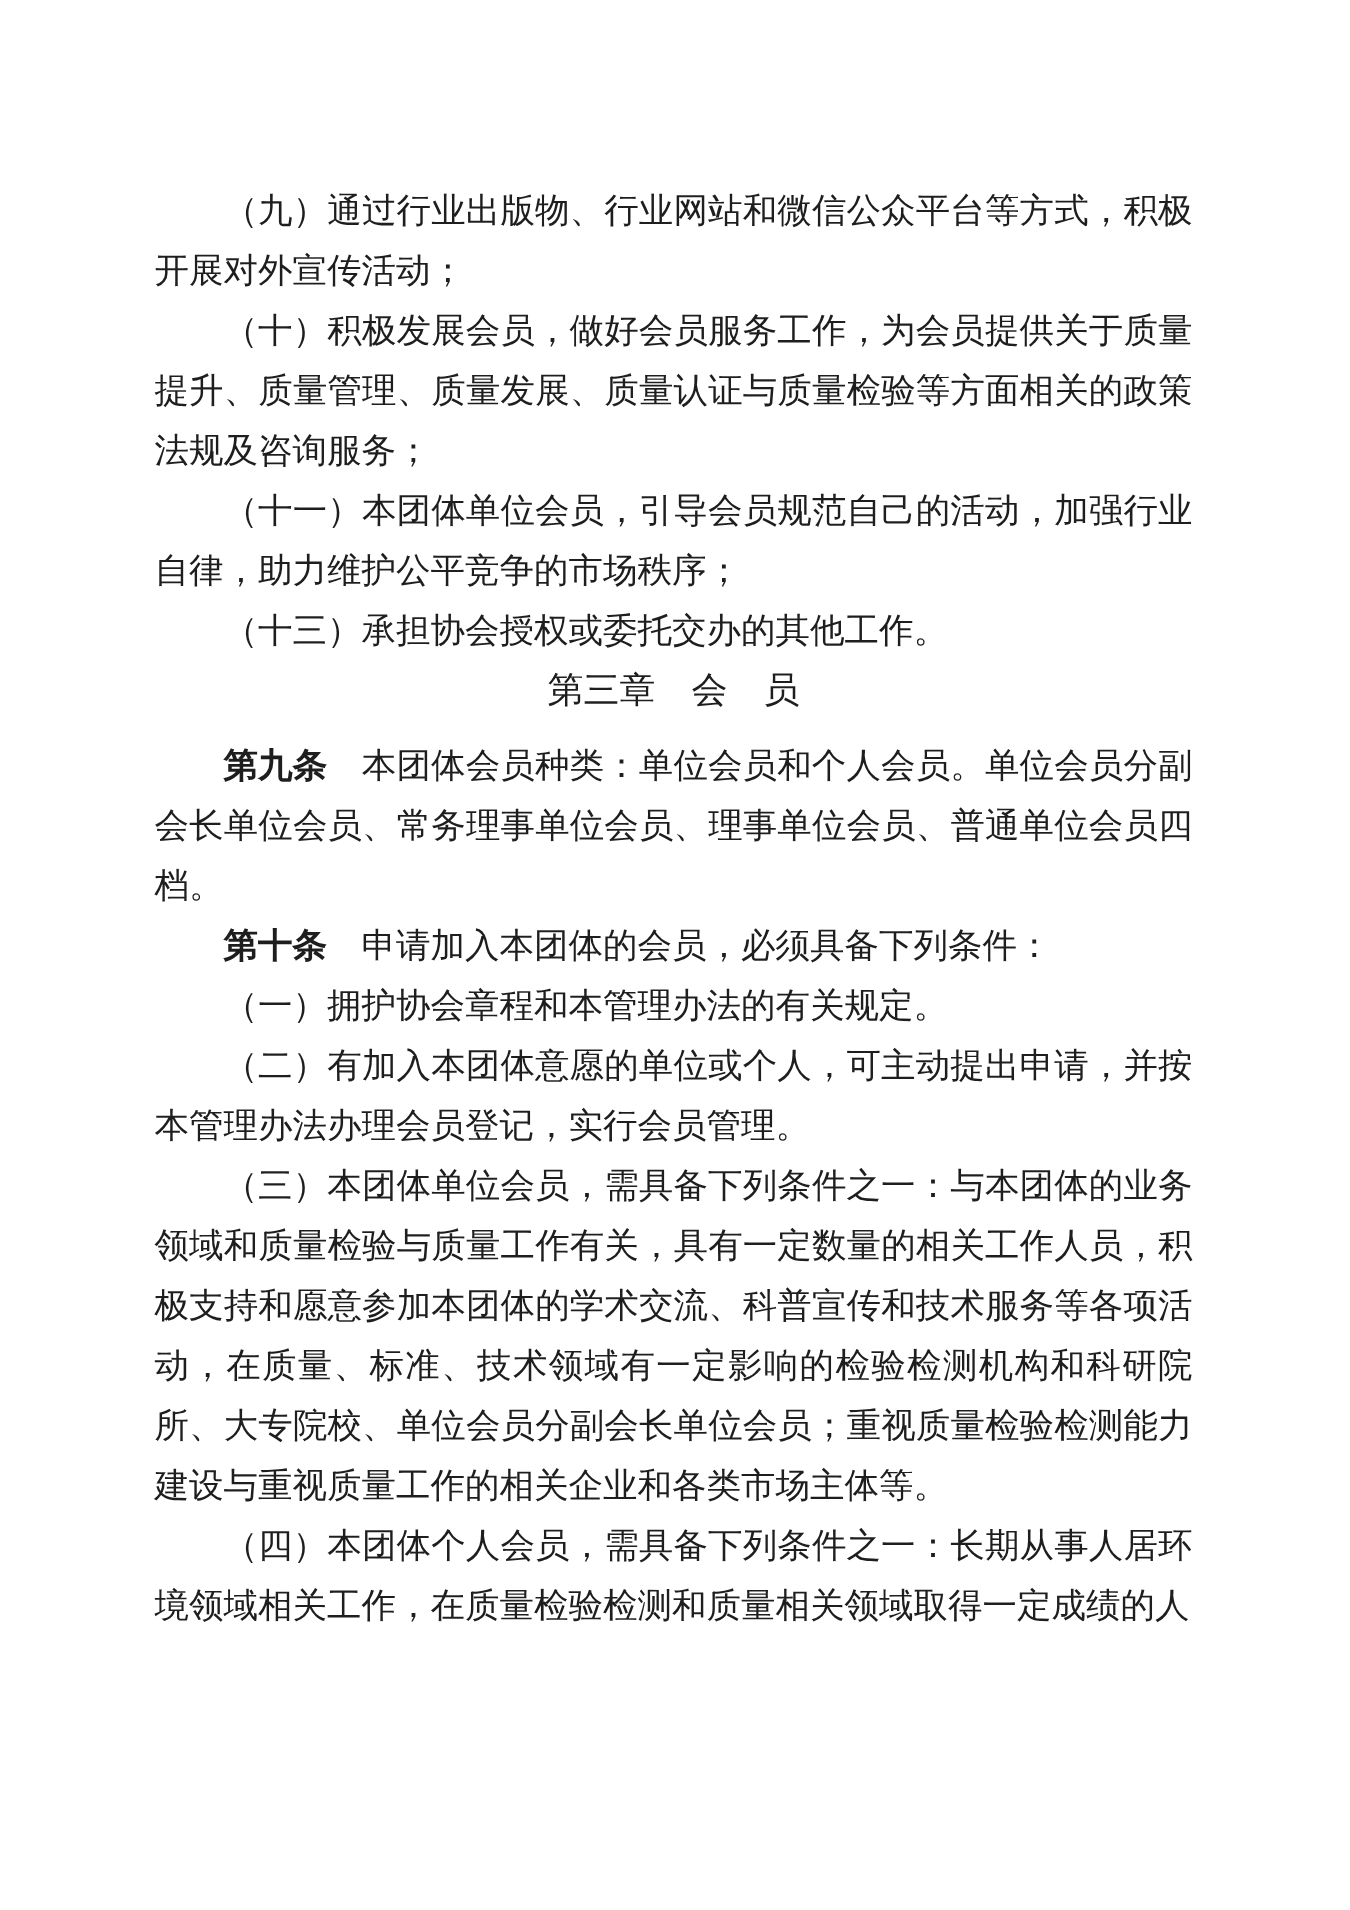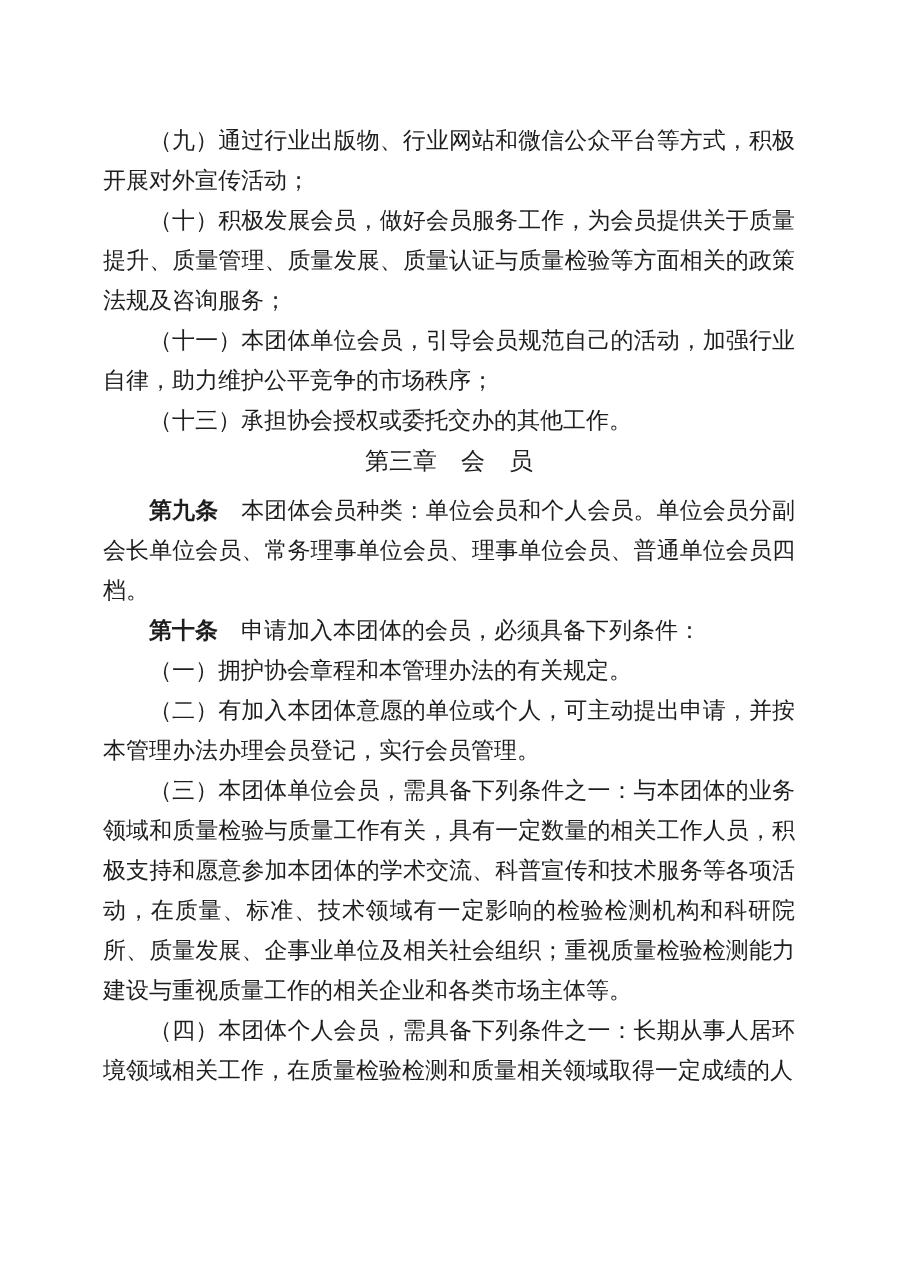--- a/index.html
+++ b/index.html
@@ -81,21 +81,21 @@
     </p>
 
     <p class="para">
       <span class="term">第十条</span><span>申请加入本团体的会员，必须具备下列条件：</span>
     </p>
 
     <p class="para">（一）拥护协会章程和本管理办法的有关规定。</p>
 
     <p class="para">（二）有加入本团体意愿的单位或个人，可主动提出申请，并按本管理办法办理会员登记，实行会员管理。</p>
 
-    <p class="para">（三）本团体单位会员，需具备下列条件之一：与本团体的业务领域和质量检验与质量工作有关，具有一定数量的相关工作人员，积极支持和愿意参加本团体的学术交流、科普宣传和技术服务等各项活动，在质量、标准、技术领域有一定影响的检验检测机构和科研院所、质量发展、企事业单位及相关社会组织；重视质量检验检测能力建设与重视质量工作的相关企业和各类市场主体等。</p>
+    <p class="para">（三）本团体单位会员，需具备下列条件之一：与本团体的业务领域和质量检验与质量工作有关，具有一定数量的相关工作人员，积极支持和愿意参加本团体的学术交流、科普宣传和技术服务等各项活动，在质量、标准、技术领域有一定影响的检验检测机构和科研院所、大专院校、单位会员分副会长单位会员；重视质量检验检测能力建设与重视质量工作的相关企业和各类市场主体等。</p>
 
     <p class="para">（四）本团体个人会员，需具备下列条件之一：长期从事人居环境领域相关工作，在质量检验检测和质量相关领域取得一定成绩的人</p>
 
   </div>
 
   <div class="footer">
     <span class="dash">—</span><span>11</span><span class="dash">—</span>
   </div>
 
 </div>

